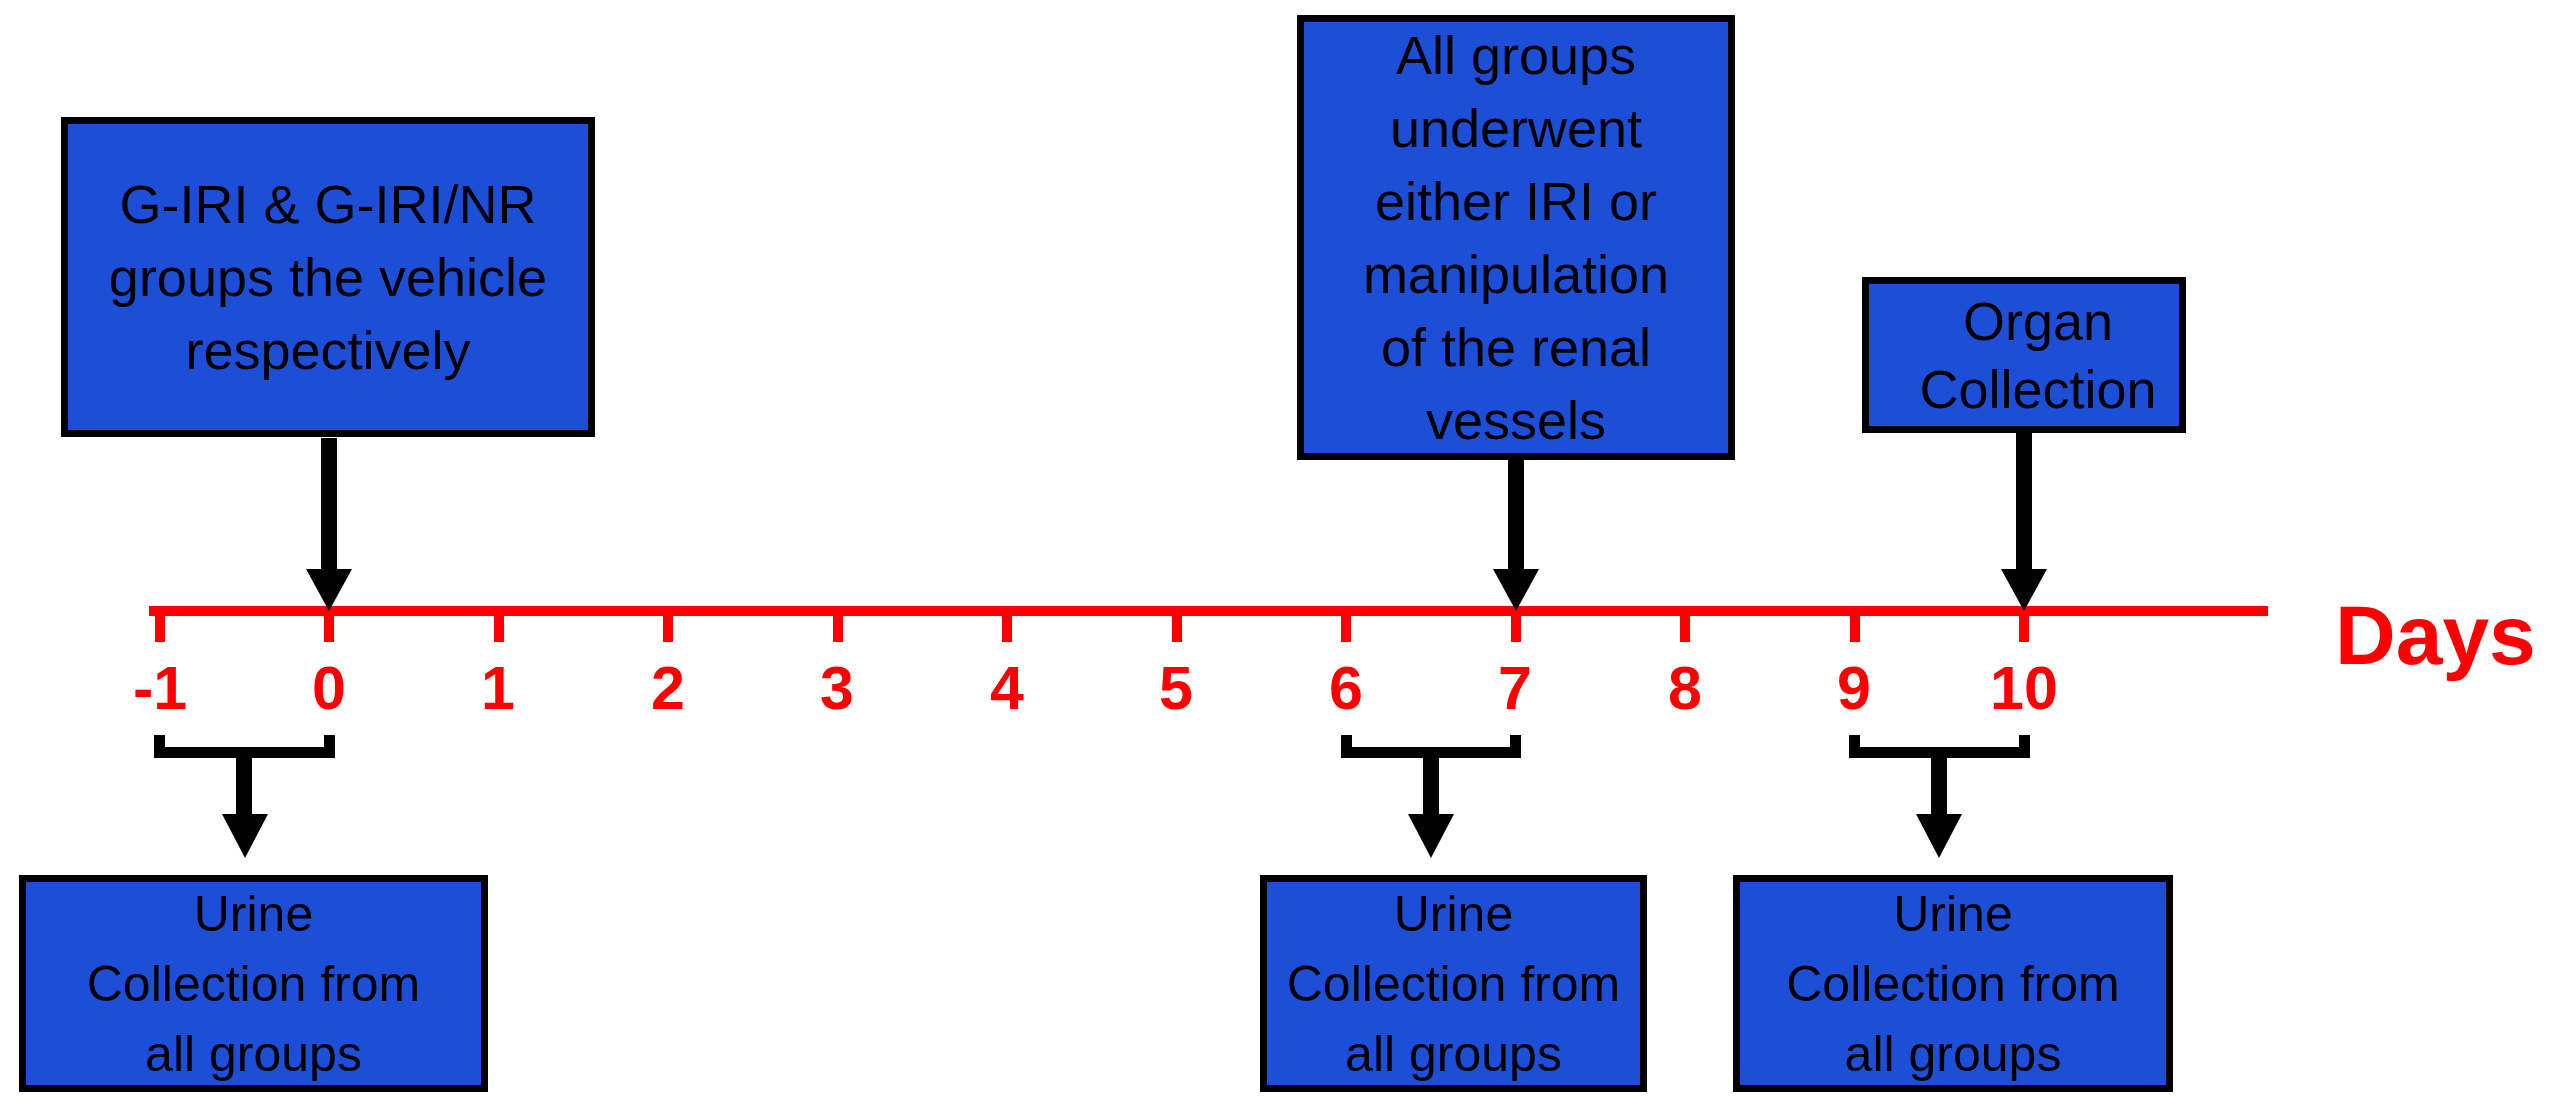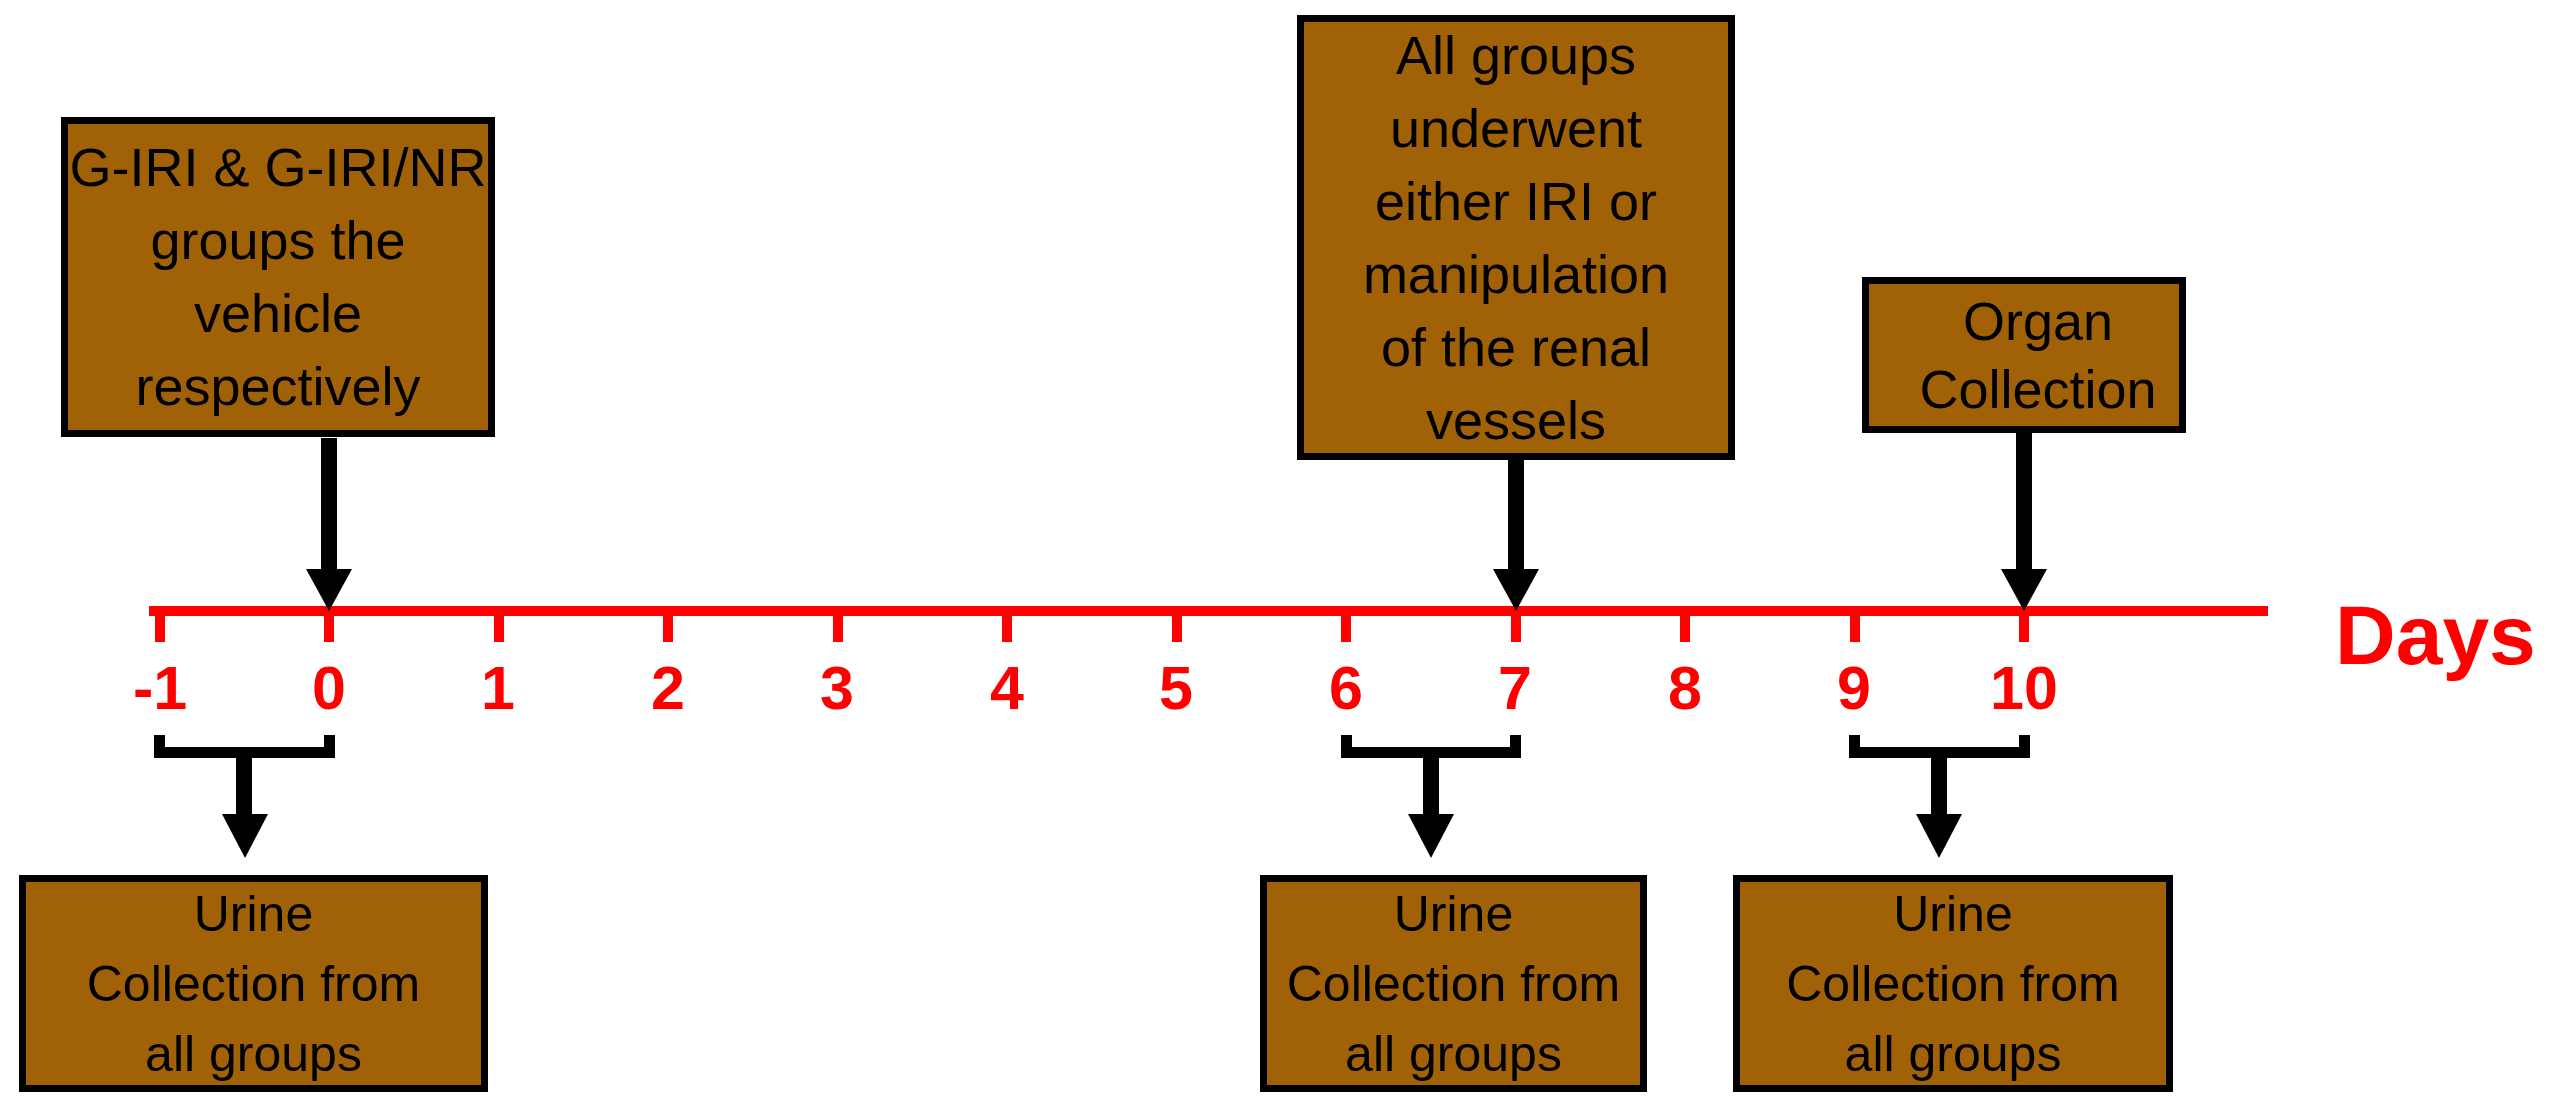--- a/index.html
+++ b/index.html
@@ -7,29 +7,29 @@
     position:relative;
     width:2576px;height:1113px;
     background:#ffffff;
     font-family:"Liberation Sans", sans-serif;
     overflow:hidden;
   }
   .evbox{
     position:absolute;
     box-sizing:border-box;
     border:7px solid #000;
-    background:#a16207;
+    background:#1d4ed8;
     display:flex;align-items:center;justify-content:center;
     text-align:center;color:#000;
   }
   .evbox .lines{width:100%;}
   .topfont{font-size:54px;line-height:73px;}
   .organfont{font-size:54px;line-height:68px;padding-left:28px;}
   .botfont{font-size:50px;line-height:70px;}
-  #box-treatment{left:61px;top:117px;width:434px;height:320px;}
+  #box-treatment{left:61px;top:117px;width:534px;height:320px;}
   #box-surgery{left:1297px;top:15px;width:438px;height:445px;}
   #box-organ{left:1862px;top:277px;width:324px;height:156px;}
   #box-urine-1{left:19px;top:875px;width:469px;height:217px;}
   #box-urine-2{left:1260px;top:875px;width:387px;height:217px;}
   #box-urine-3{left:1733px;top:875px;width:440px;height:217px;}
   .axis-line{position:absolute;left:149px;top:606px;width:2119px;height:9.6px;}
   .tick{position:absolute;width:9.6px;height:27px;top:615px;}
   .ticklabel{
     position:absolute;top:658px;width:140px;
     font-weight:bold;font-size:61px;line-height:61px;text-align:center;

